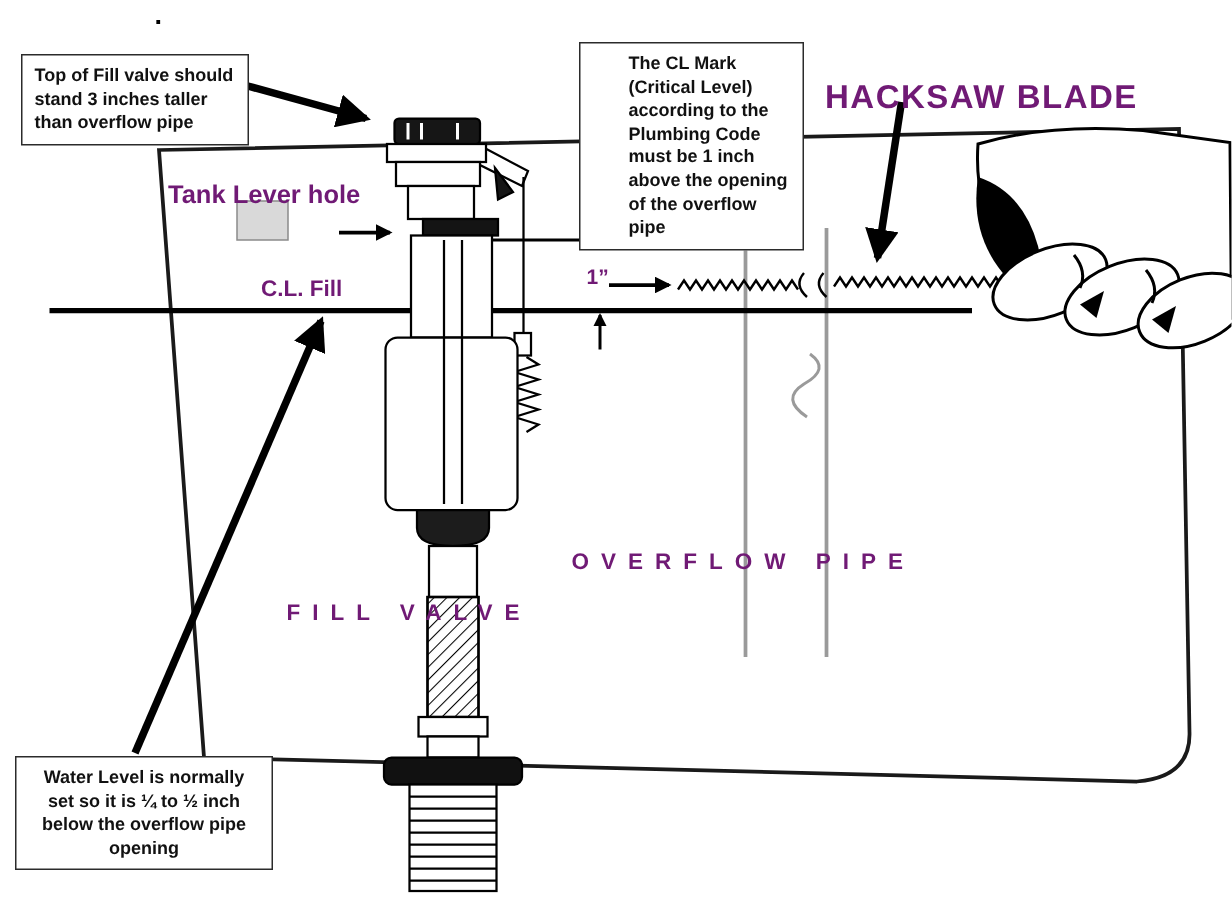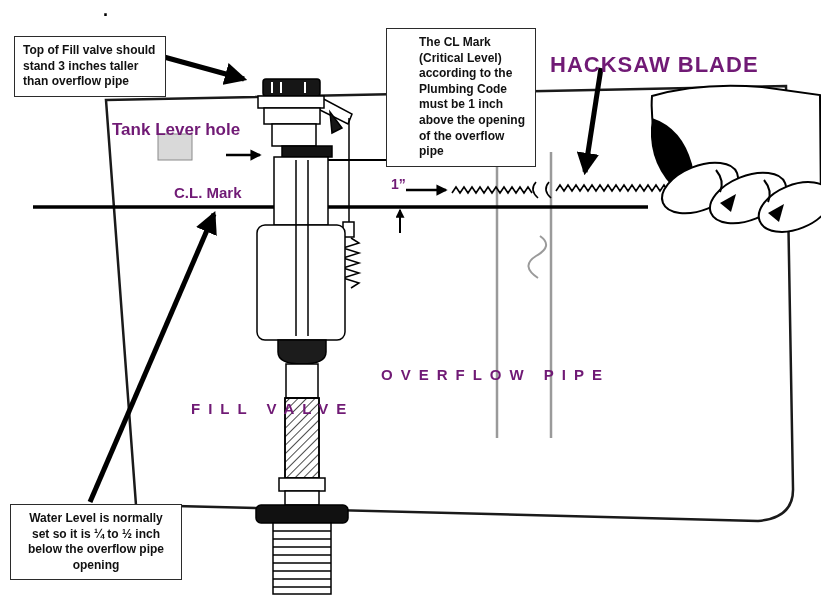--- a/index.html
+++ b/index.html
@@ -145,18 +145,18 @@
   </svg>
 
   <div class="stray">.</div>
 
   <div class="callout callout-fill-height">Top of Fill valve should stand 3 inches taller than overflow pipe</div>
   <div class="callout callout-cl-code">The CL Mark (Critical Level) according to the Plumbing Code must be 1 inch above the opening of the overflow pipe</div>
   <div class="callout callout-water-level">Water Level is normally set so it is ¼ to ½ inch below the overflow pipe opening</div>
 
   <div class="lbl lbl-hacksaw">HACKSAW BLADE</div>
   <div class="lbl lbl-lever">Tank Lever hole</div>
-  <div class="lbl lbl-clmark">C.L. Mark</div>
+  <div class="lbl lbl-clmark">C.L. Fill</div>
   <div class="lbl lbl-oneinch">1”</div>
   <div class="lbl lbl-overflow">OVERFLOW PIPE</div>
   <div class="lbl lbl-fillvalve">FILL VALVE</div>
 
 </div>
 
 </body></html>

